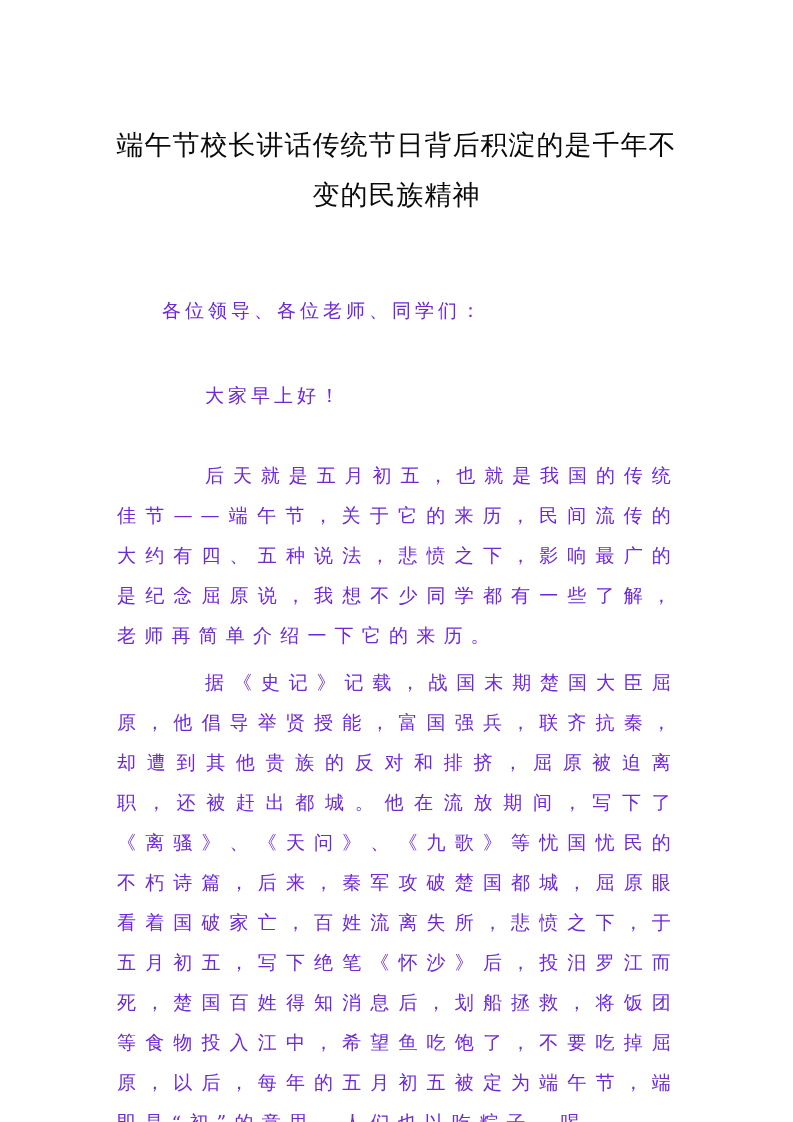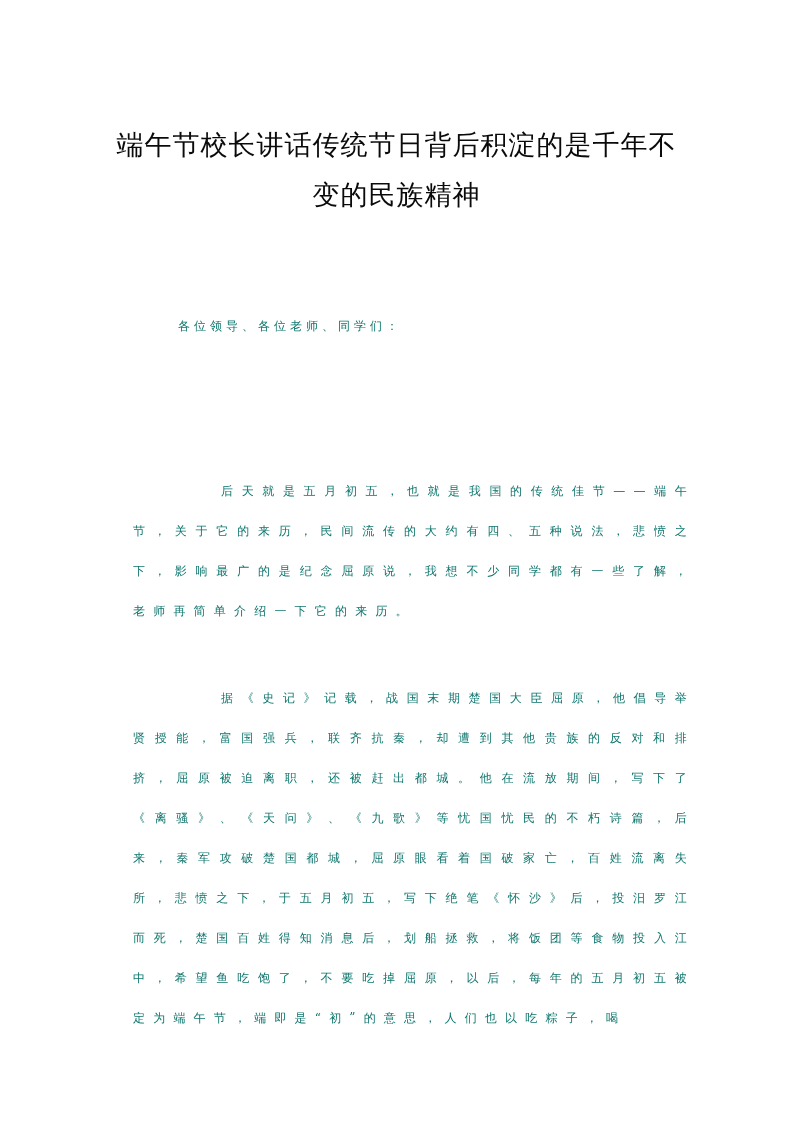--- a/index.html
+++ b/index.html
@@ -10,30 +10,31 @@
     font-family: "DejaVu Serif", "Liberation Serif", serif;
     padding-left: 41px;
   }
   .title {
     position: absolute; left: 110px; top: 120px; width: 573px;
     text-align: center; font-size: 27px; line-height: 50px;
     letter-spacing: 1px; color: #0a0a0a; margin: 0; font-weight: normal;
   }
   .body-text {
     position: absolute; left: 117px; width: 562px;
-    font-size: 12px; line-height: 40px; letter-spacing: 8.2px;
-    text-align: justify; margin: 16px; color: #0f766e;
+    font-size: 19px; line-height: 40px; letter-spacing: 8.2px;
+    text-align: justify; margin: 0; color: #6d28d9;
   }
   .indent { text-indent: 88px; }
   .salutation { top: 290px; text-indent: 45px; letter-spacing: 4px; }
   .greeting { top: 375px; text-indent: 88px; letter-spacing: 4px; }
   .p1 { top: 455px; }
   .p2 { top: 662px; }
 </style>
 </head>
 <body>
 
 <div class="page">
   <h1 class="title">端午节校长讲话传统节日背后积淀的是千年不变的民族精神</h1>
   <p class="body-text salutation">各位领导、各位老师、同学们：</p>
+  <p class="body-text greeting">大家早上好！</p>
   <p class="body-text indent p1">后天就是五月初五，也就是我国的传统佳节——端午节，关于它的来历，民间流传的大约有四、五种说法，悲愤之下，影响最广的是纪念屈原说，我想不少同学都有一些了解，老师再简单介绍一下它的来历。</p>
   <p class="body-text indent p2">据《史记》记载，战国末期楚国大臣屈原，他倡导举贤授能，富国强兵，联齐抗秦，却遭到其他贵族的反对和排挤，屈原被迫离职，还被赶出都城。他在流放期间，写下了《离骚》、《天问》、《九歌》等忧国忧民的不朽诗篇，后来，秦军攻破楚国都城，屈原眼看着国破家亡，百姓流离失所，悲愤之下，于五月初五，写下绝笔《怀沙》后，投汨罗江而死，楚国百姓得知消息后，划船拯救，将饭团等食物投入江中，希望鱼吃饱了，不要吃掉屈原，以后，每年的五月初五被定为端午节，端即是“初”的意思，人们也以吃粽子，喝</p>
 </div>
 
 </body></html>

